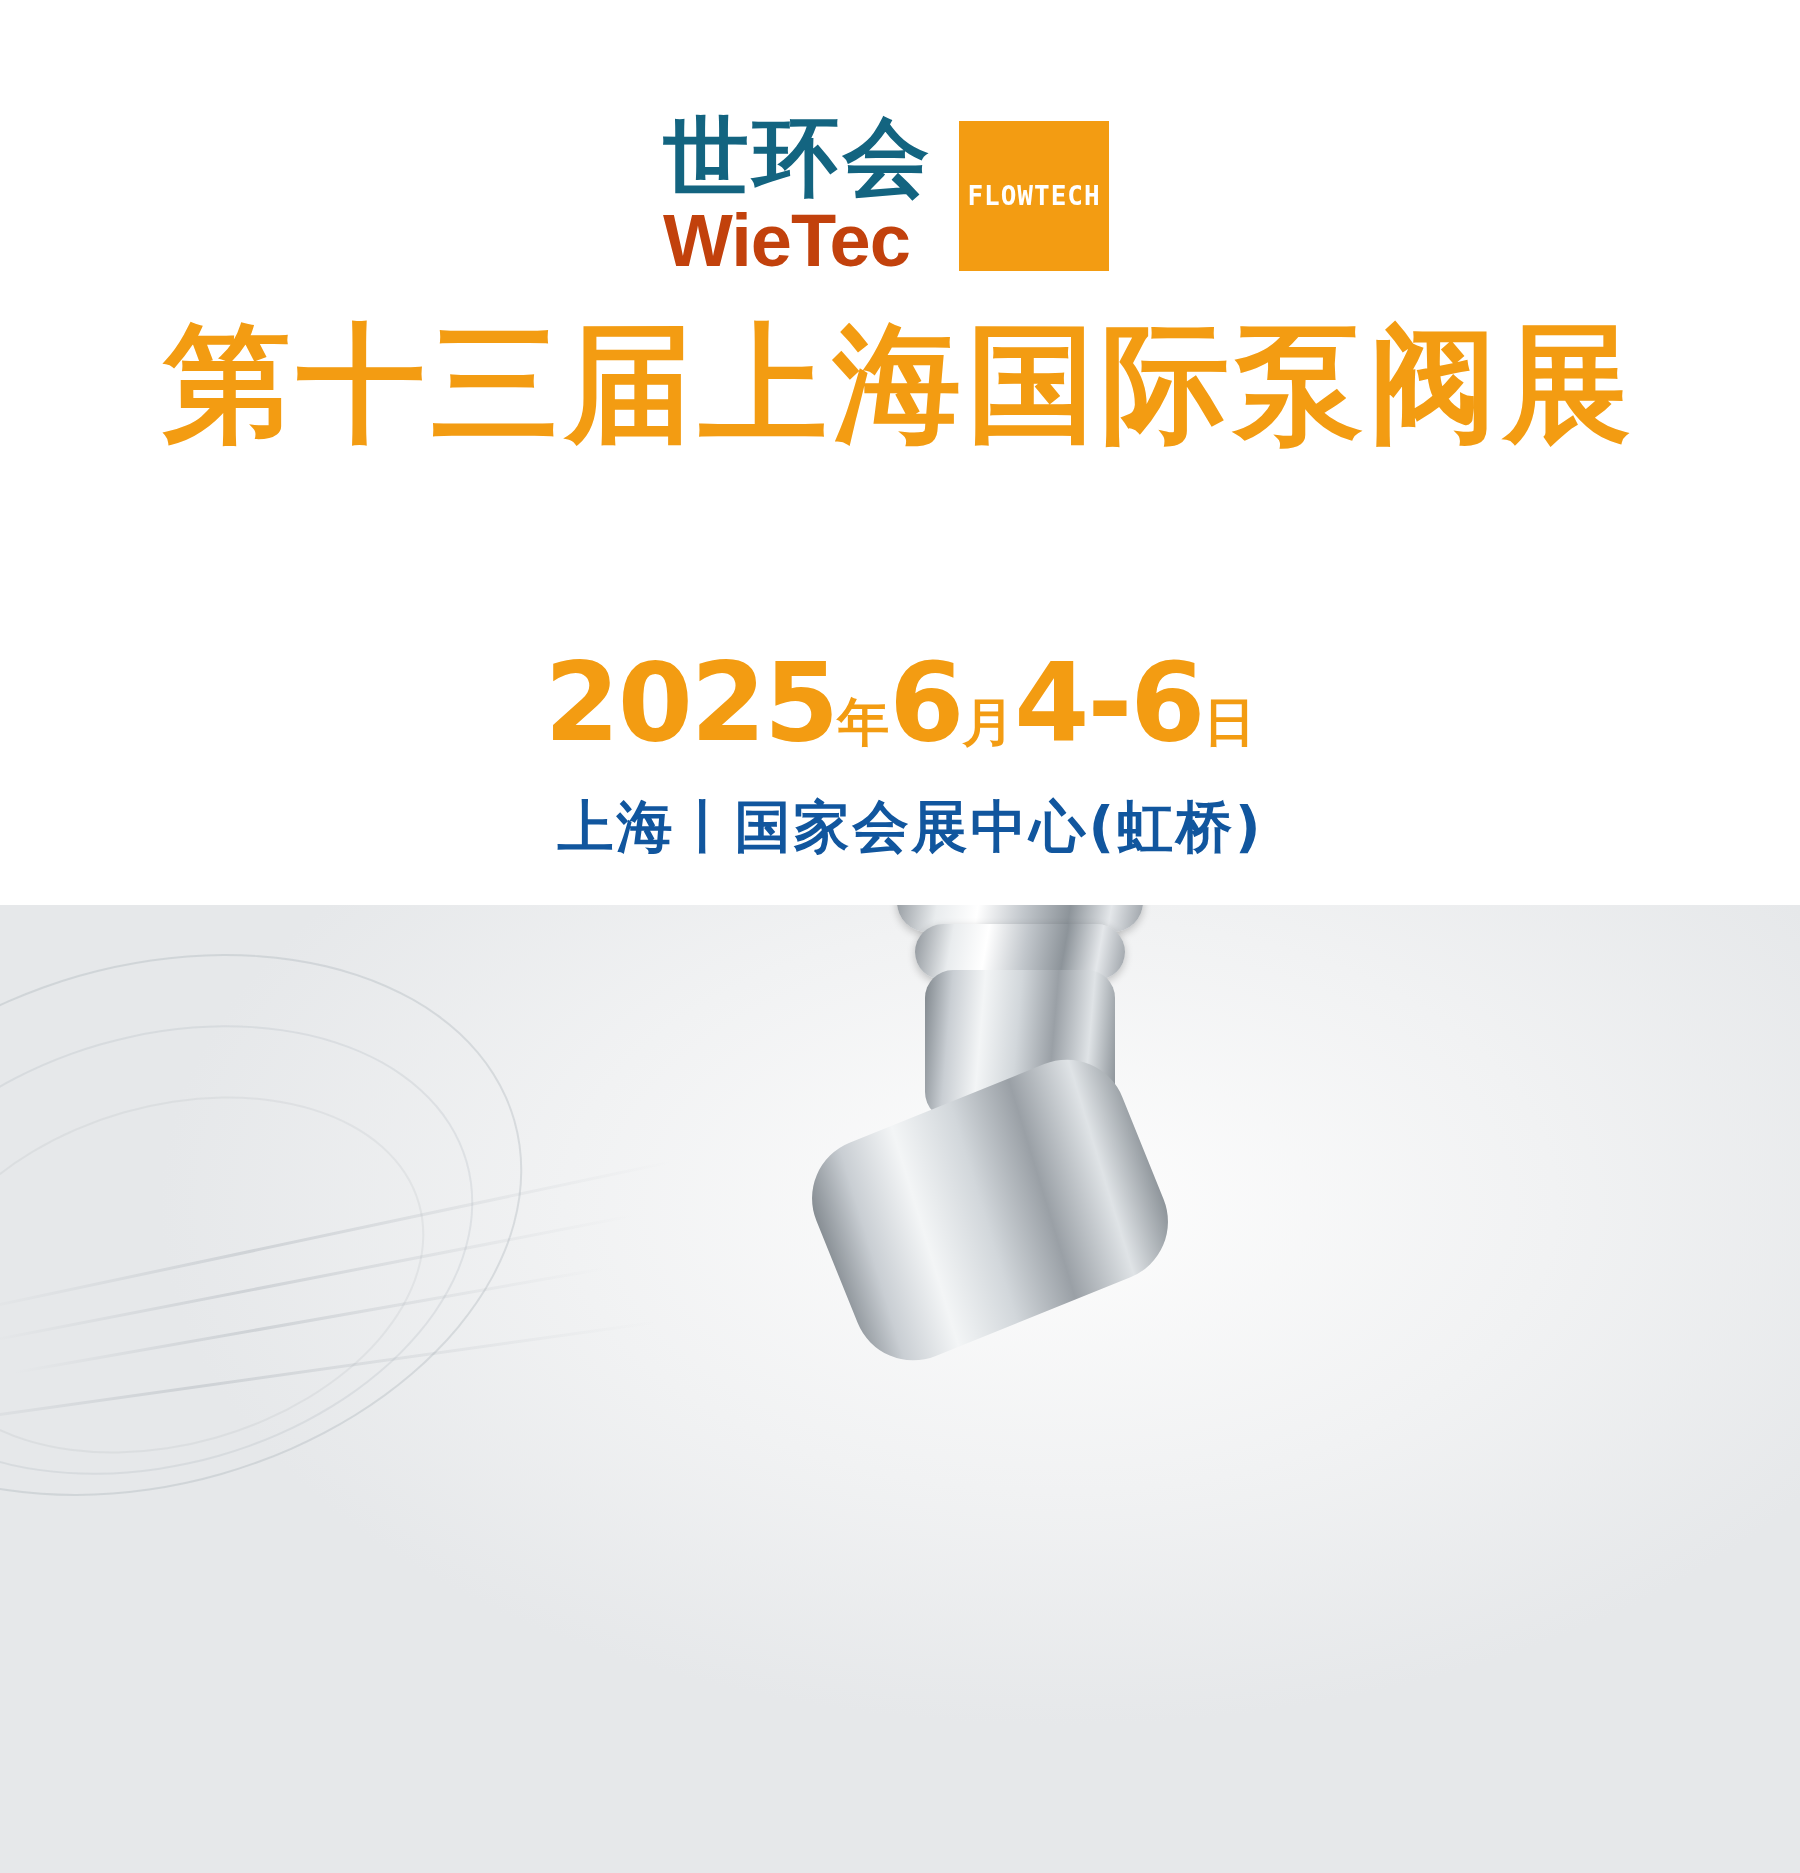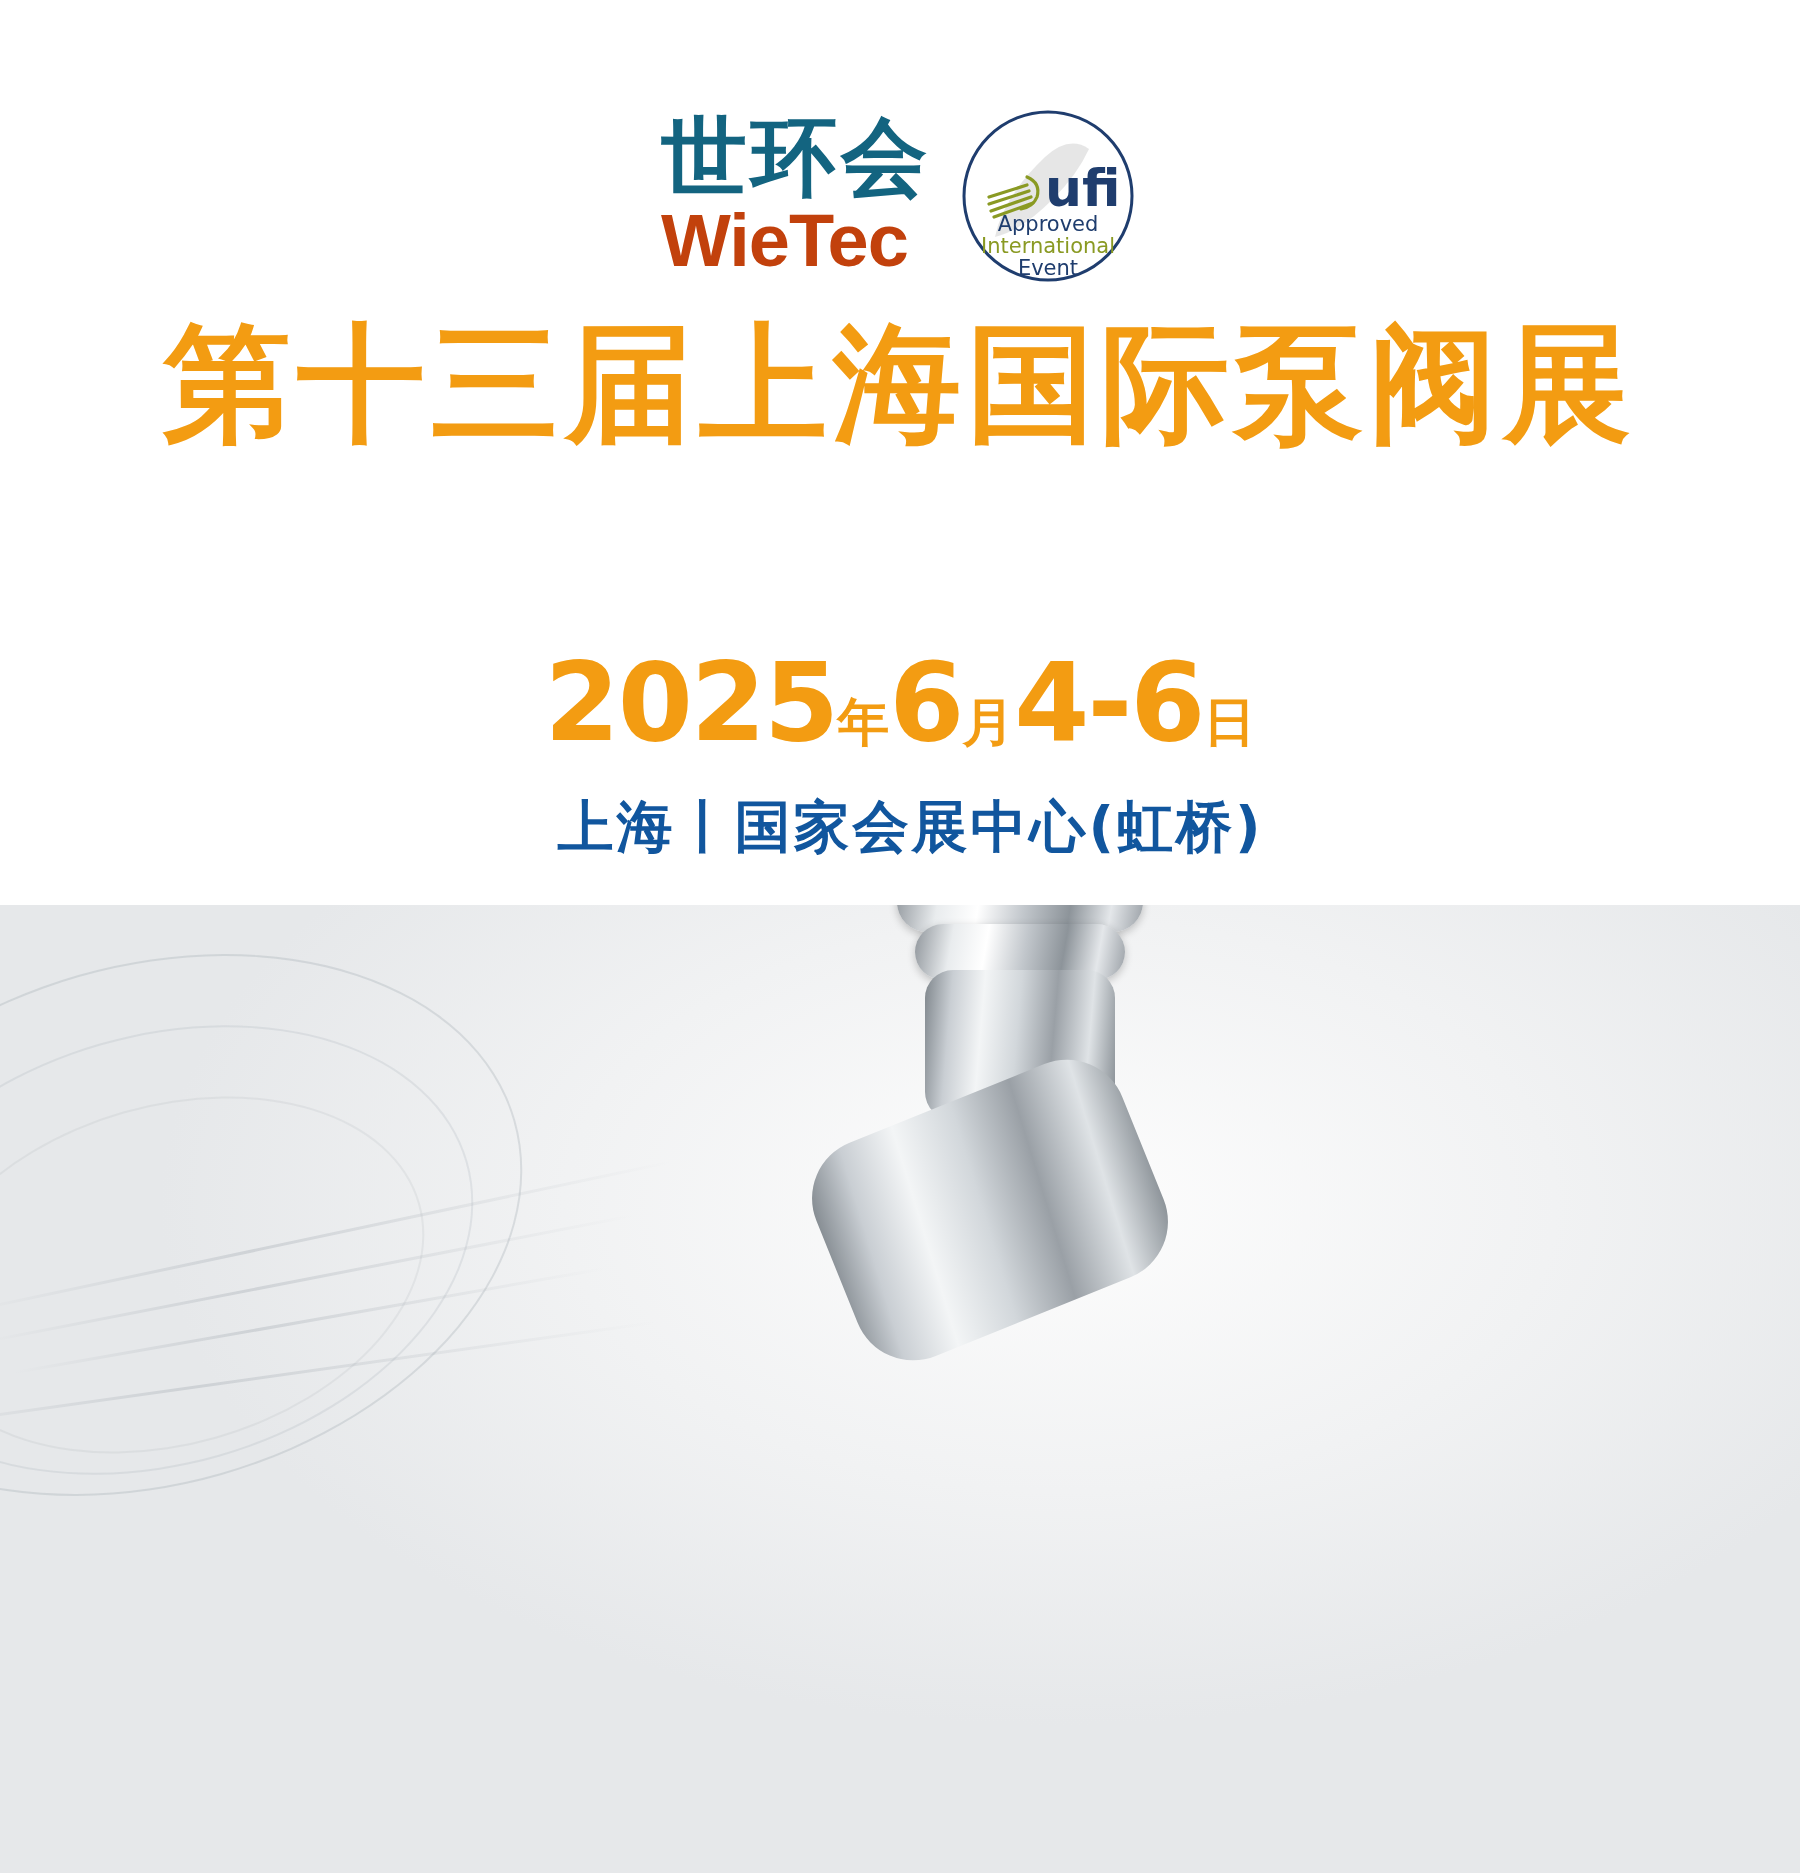--- a/index.html
+++ b/index.html
@@ -117,38 +117,24 @@
 
   <div class="top-band">
 
     <div class="logo-row">
 
       <div class="wietec-lockup">
         <div class="wietec-cn">世环会</div>
         <div class="wietec-en">WieTec</div>
       </div>
 
+      <div class="flowtech-box">
+        <span class="flowtech-text">FLOWTECH</span>
+      </div>
 
-      <div class="ufi-badge">
-        <svg width="182" height="182" viewBox="0 0 182 182">
-          <circle cx="91" cy="91" r="84" fill="#ffffff" stroke="#1F3D6E" stroke-width="3"></circle>
-          <path d="M38 132 Q46 92 88 52 Q112 30 132 44 Q120 70 96 94 Q64 126 38 132 Z" fill="#E2E2E2" opacity="0.85"></path>
-          <g stroke="#8A9A23" stroke-width="3.2" fill="none" stroke-linecap="round">
-            <path d="M32 92 L70 80"></path>
-            <path d="M32 99 L72 86"></path>
-            <path d="M34 106 L74 92"></path>
-            <path d="M37 112 L76 98"></path>
-            <path d="M70 72 Q84 78 80 92 Q76 102 64 104"></path>
-          </g>
-          <text x="88" y="101" font-family="DejaVu Sans, Liberation Sans, sans-serif" font-size="52" font-weight="700" fill="#1F3D6E">ufi</text>
-          <text x="91" y="126" text-anchor="middle" font-family="DejaVu Sans, Liberation Sans, sans-serif" font-size="21" fill="#1F3D6E">Approved</text>
-          <text x="91" y="148" text-anchor="middle" font-family="DejaVu Sans, Liberation Sans, sans-serif" font-size="21" fill="#8A9A23">International</text>
-          <text x="91" y="170" text-anchor="middle" font-family="DejaVu Sans, Liberation Sans, sans-serif" font-size="21" fill="#1F3D6E">Event</text>
-        </svg>
-      </div>
 
     </div>
 
     <div class="main-title">第十三届上海国际泵阀展</div>
 
     <div class="date-line">
       <span class="date-big">2025</span><span class="date-sm">年</span><span class="date-big">6</span><span class="date-sm">月</span><span class="date-big">4-6</span><span class="date-sm">日</span>
     </div>
 
     <div class="venue-line">上海丨国家会展中心(虹桥)</div>

